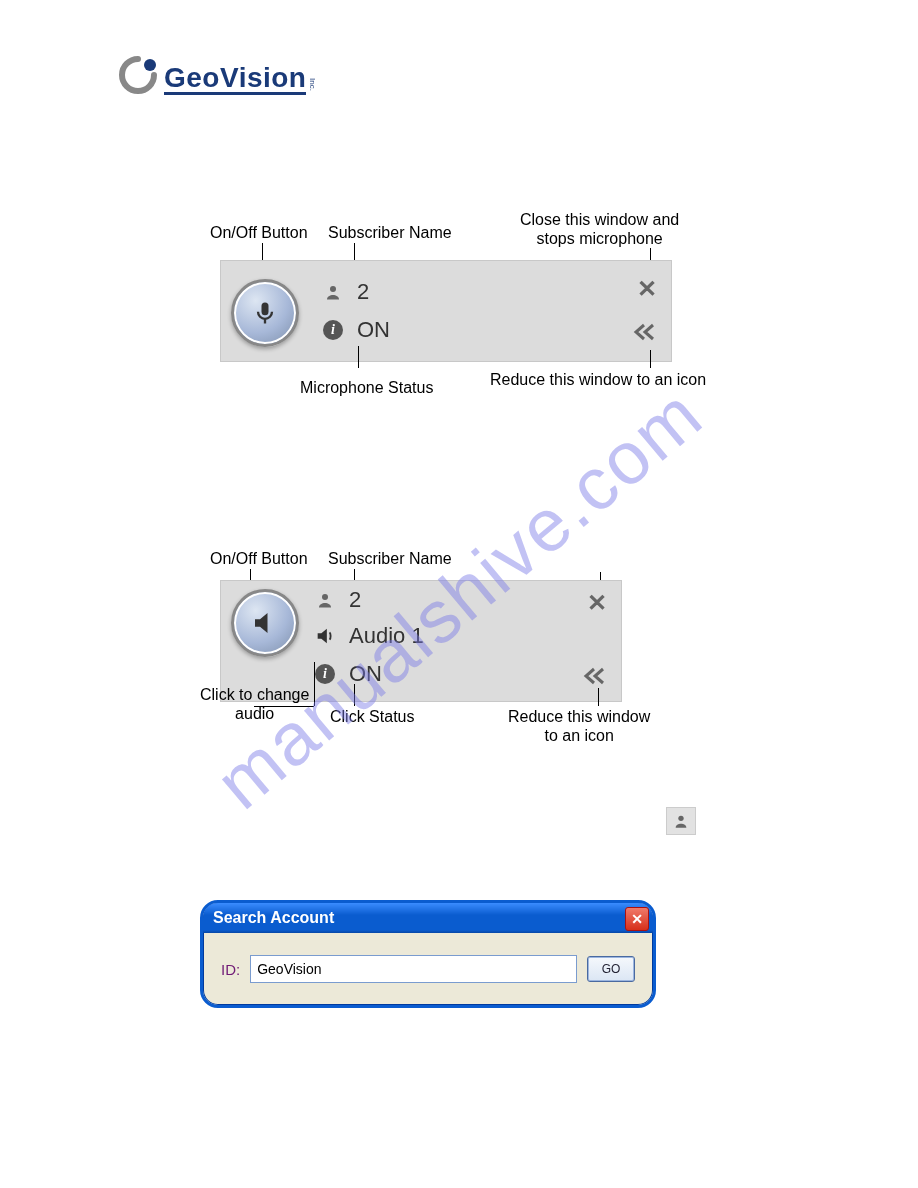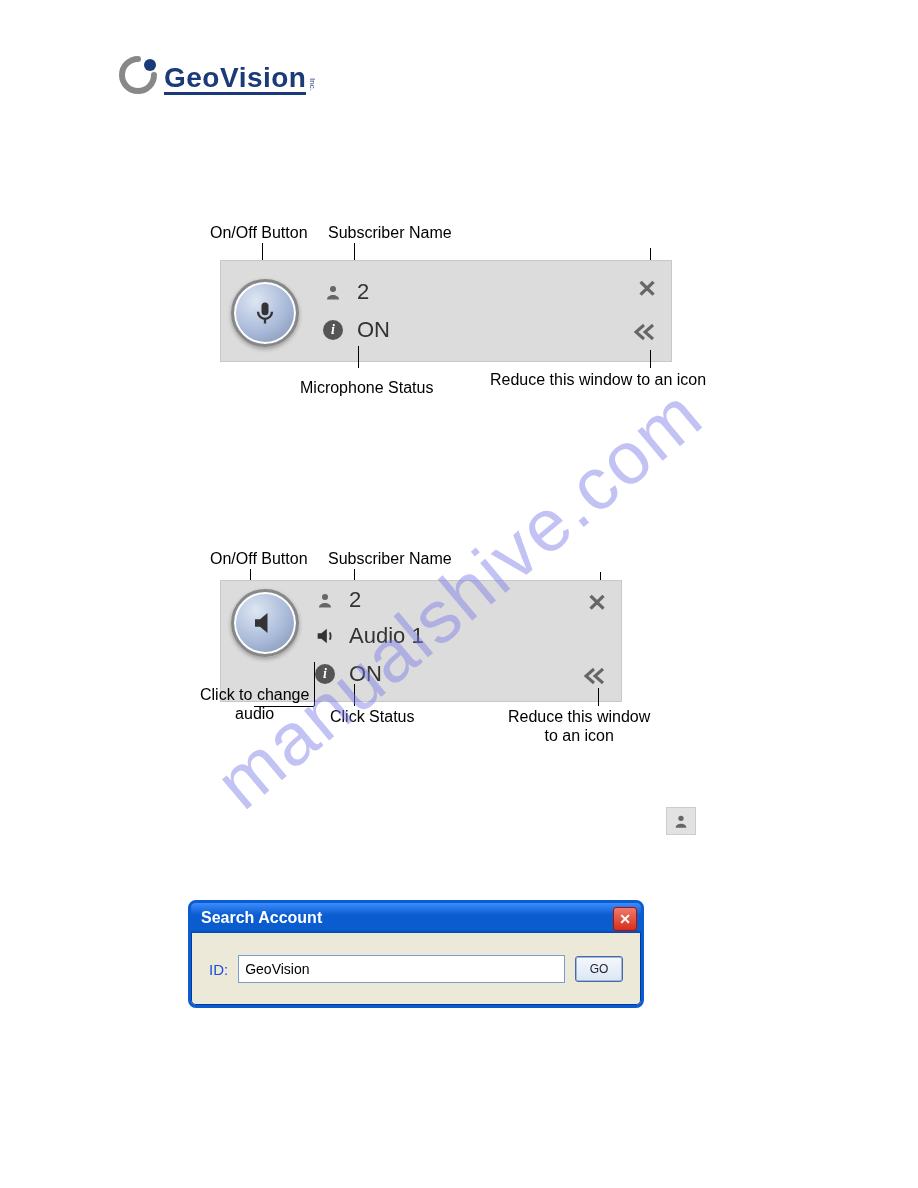--- a/index.html
+++ b/index.html
@@ -156,25 +156,25 @@
     width: 28px;
     height: 26px;
     background: #e2e2e2;
     border:1px solid #ccc;
     display:flex; align-items:center; justify-content:center;
     font-size:18px; color:#666;
   }
   
   .search-win {
     position: absolute;
-    left: 188px;
+    left: 200px;
     top: 900px;
     width: 450px;
     border: 3px solid #0a5ccf;
-    border-radius: 8px;
+    border-radius: 18px;
     overflow: hidden;
     box-shadow: 0 0 0 1px #003a9e inset;
     background: #ece9d8;
   }
   .titlebar {
     height: 30px;
     background: linear-gradient(#3a8cff,#0a5ccf 40%,#0a5ccf 90%,#0747a6);
     color: #fff;
     font-weight: bold;
     font-size: 16px;
@@ -191,21 +191,21 @@
     border-radius:3px;
     color:#fff; font-weight:bold; font-size:14px;
     display:flex;align-items:center;justify-content:center;
   }
   .search-body {
     padding: 22px 18px;
     display:flex;
     align-items:center;
     gap:10px;
   }
-  .search-body label { font-size:15px; color:#1d4ed8; }
+  .search-body label { font-size:15px; color:#701a75; }
   .search-body input {
     flex:1;
     height:22px;
     border:1px solid #7a9ccf;
     background:#fff;
     font-size:14px;
     padding:2px 6px;
     font-family: Arial;
   }
   .go-btn {
@@ -236,20 +236,22 @@
   </div>
 
   <div class="watermark">manualshive.com</div>
 
   <div class="ann" style="left:210px; top:223px;">On/Off Button</div>
   <div class="aline" style="left:262px; top:243px; width:1px; height:28px;"></div>
 
   <div class="ann" style="left:328px; top:223px;">Subscriber Name</div>
   <div class="aline" style="left:354px; top:243px; width:1px; height:28px;"></div>
 
+  <div class="ann" style="left:520px; top:210px; white-space:pre-line;">Close this window and
+stops microphone</div>
   <div class="aline" style="left:650px; top:248px; width:1px; height:20px;"></div>
 
   <div class="panel mic-panel">
     <div class="round-btn mic">
       <svg width="28" height="28" viewBox="0 0 24 24">
         <rect x="9" y="3" width="6" height="11" rx="3" fill="#333"></rect>
         <path d="M6 11a6 6 0 0 0 12 0" stroke="#333" stroke-width="2" fill="none"></path>
         <line x1="12" y1="17" x2="12" y2="21" stroke="#333" stroke-width="2"></line>
       </svg>
     </div>

